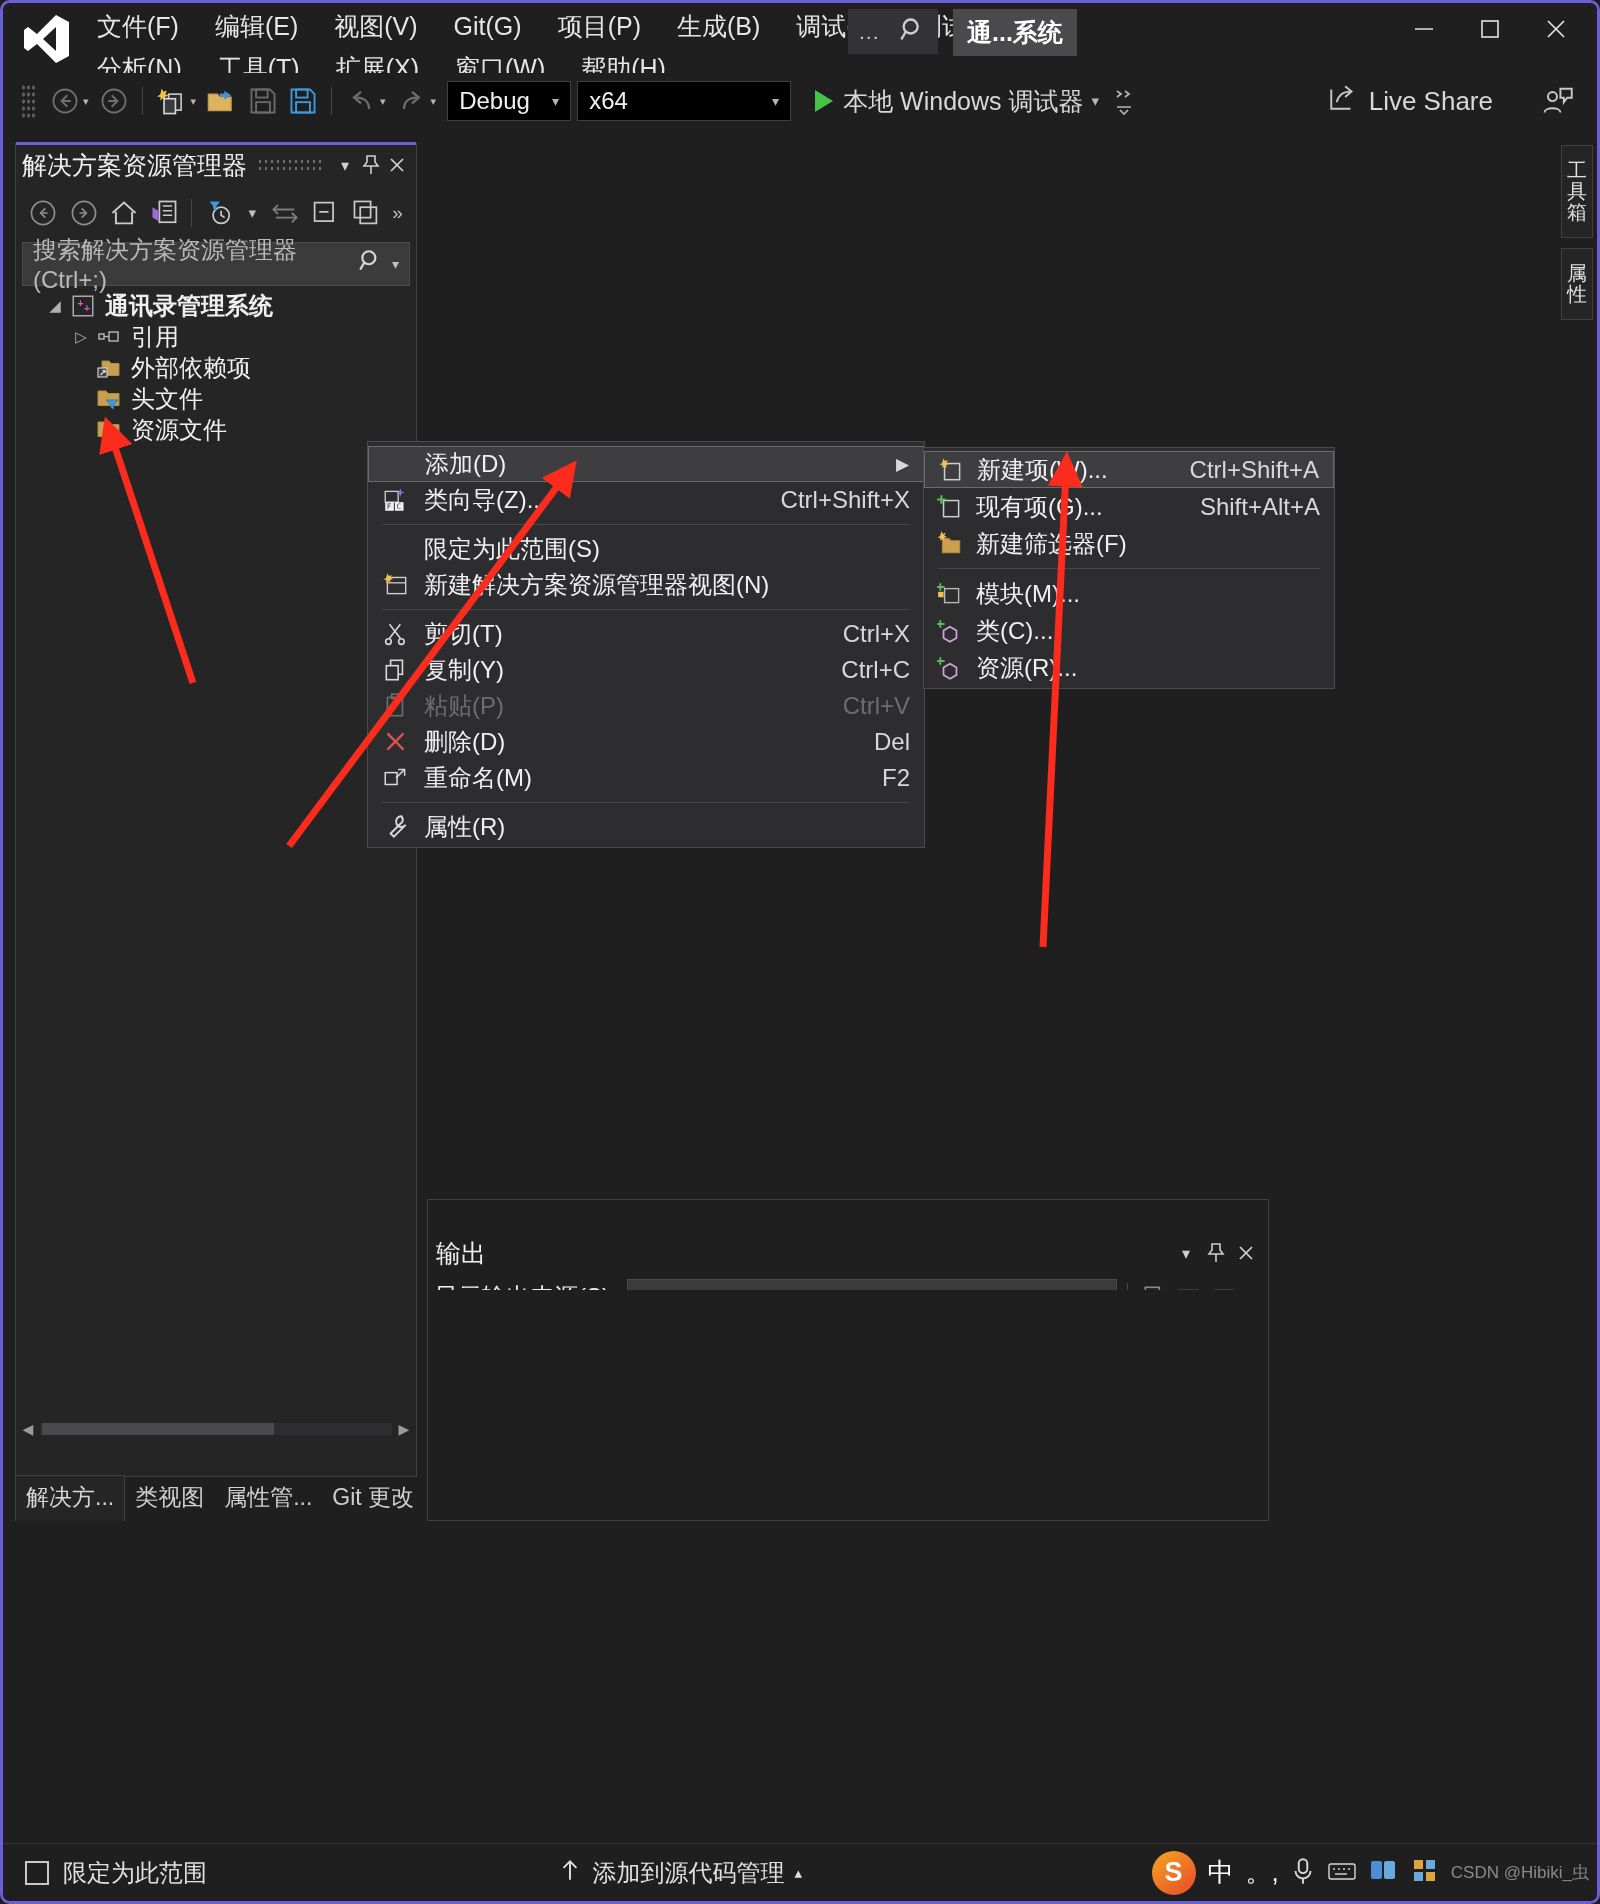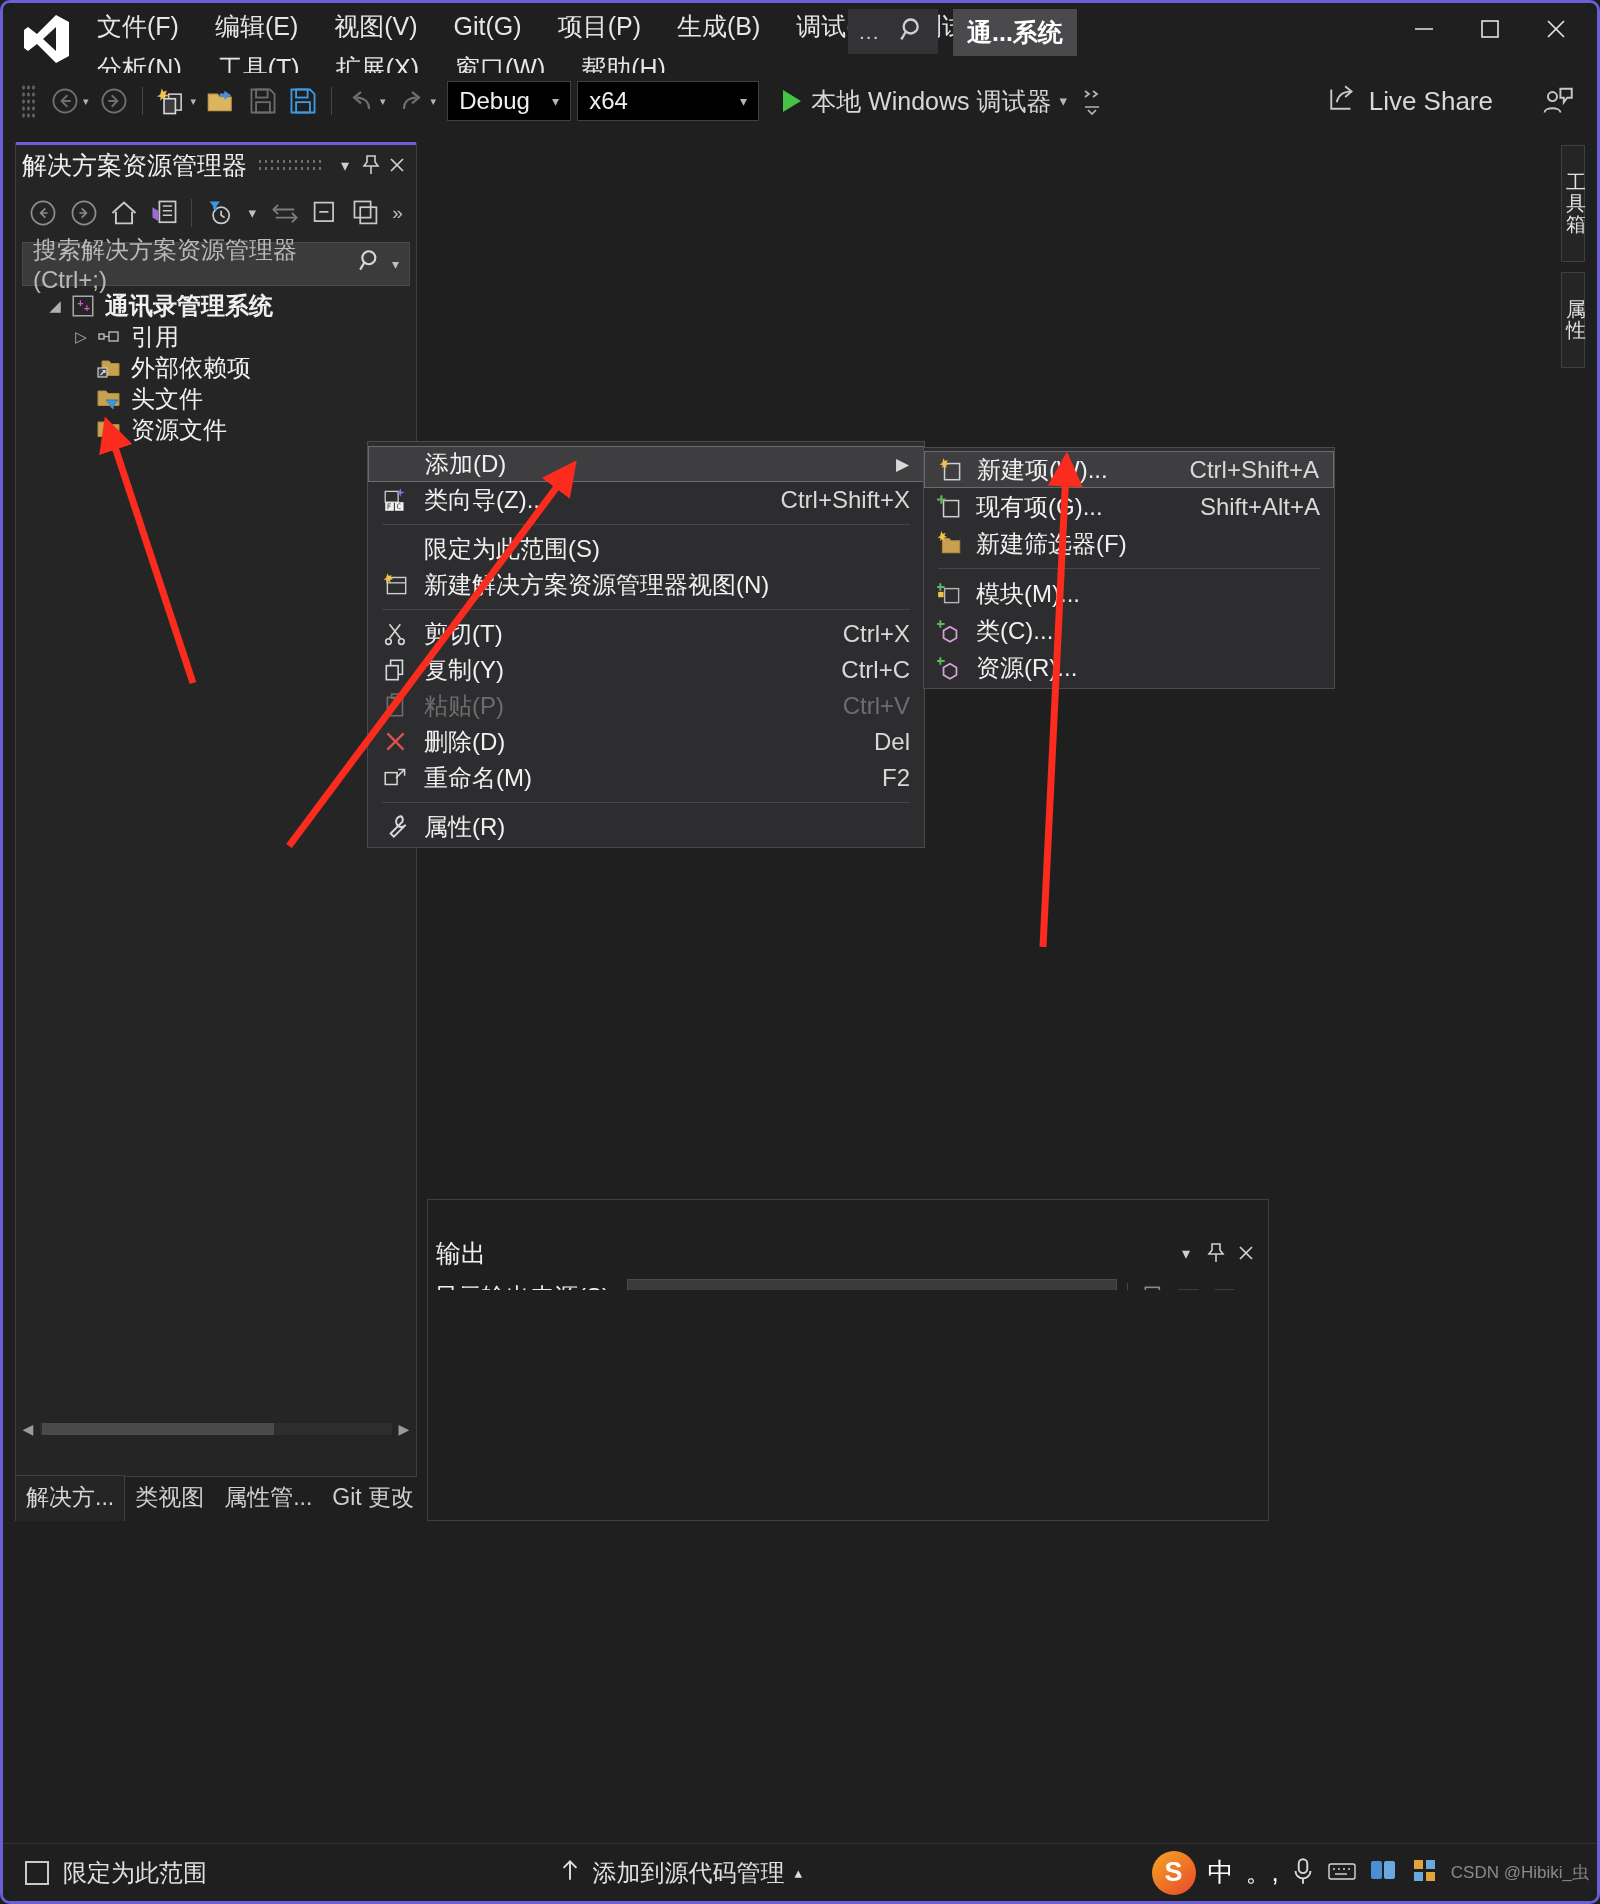--- a/index.html
+++ b/index.html
@@ -170,22 +170,22 @@
   .out-lbl { color:#f0f0f0; font-size:24px; margin-right:10px; white-space:nowrap; }
   .out-combo { flex:0 0 490px; height:36px; background:#3b3b3c; border:1px solid #4a4a4d;
                display:flex; align-items:center; justify-content:flex-end; padding:0 8px; }
   .out-tbsep { width:1px;height:28px;background:#464646; margin:0 10px; }
   .out-tb { width:40px;height:34px;display:flex;align-items:center;justify-content:center;color:#9a9a9a; }
   .out-body { position:absolute; left:1px; top:90px; right:1px; bottom:1px; background:#1f1f1f; }
 
   
   .rdock { position:absolute; right:2px; top:142px; width:34px; }
   .rtab {
-    width:24px; background:#252526; border:1px solid #3f3f46; color:#e0e0e0;
-    font-size:20px; padding:26px 4px; margin-bottom:10px; text-align:center;
+    width:32px; background:#252526; border:1px solid #3f3f46; color:#e0e0e0;
+    font-size:20px; padding:14px 4px; margin-bottom:10px; text-align:center;
     line-height:1.05;
   }
 
   
   .status {
     position:absolute; left:0; bottom:0; width:100%; height:58px;
     background:#1f1f1f; display:flex; align-items:center; padding:0 8px;
     border-top:1px solid #333;
   }
   .st-left { display:flex; align-items:center; color:#e0e0e0; font-size:24px; }
@@ -338,21 +338,21 @@
         <path d="M7 21 c0-7 5-10 11-10"></path>
           <path d="M14 6 L20 11 L14 16"></path>
       </svg>
       <span class="caret">▾</span>
     </div>
 
     <div class="combo" style="width:124px">
       <span>Debug</span>
       <span class="caret">▾</span>
     </div>
-    <div class="combo" style="width:182px">
+    <div class="combo" style="width:214px">
       <span>x64</span>
       <span class="caret">▾</span>
     </div>
 
     <div class="runbtn">
       <span class="tri"></span>
       <span>本地 Windows 调试器</span>
       <span class="caret" style="font-size:15px;margin-left:8px">▾</span>
     </div>
     <div class="tb-btn">

